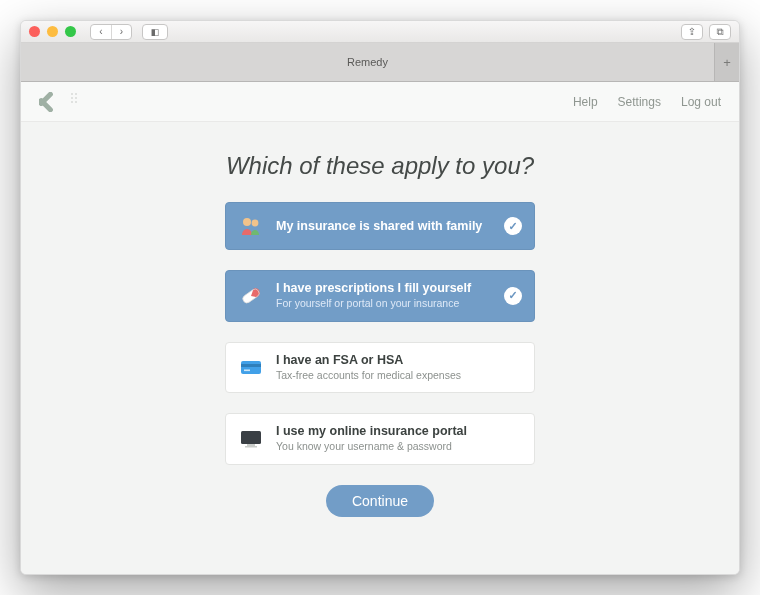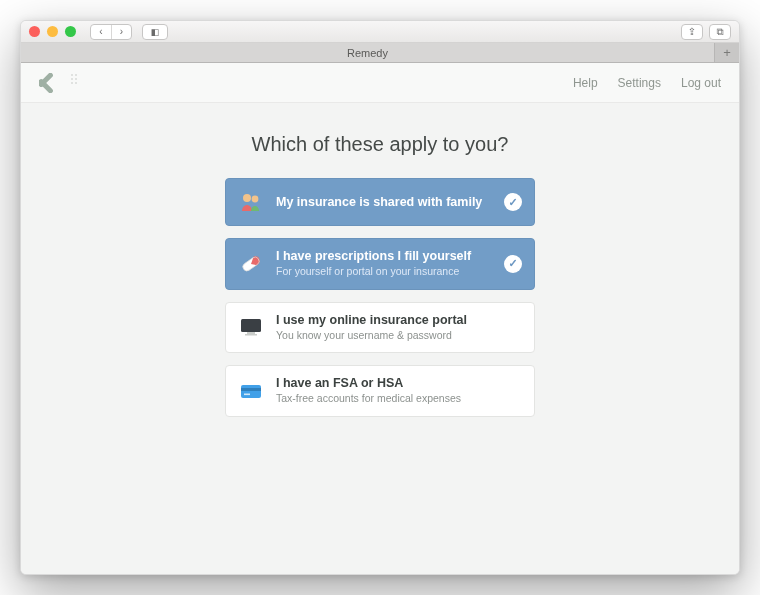--- a/index.html
+++ b/index.html
@@ -55,21 +55,21 @@
     background:#fff; display:flex; align-items:center; justify-content:center;
     font-size:9px; color:#6b6b6b;
   }
   .titlebar-right { margin-left:auto; display:flex; gap:6px; }
   .title-right-icon {
     width:22px; height:16px; border:1px solid #c7c6c5; border-radius:4px;
     background:#fff; display:flex; align-items:center; justify-content:center;
     font-size:10px; color:#6b6b6b;
   }
   .tabbar {
-    height: 20px;
+    height: 39px;
     background:#cfcecd;
     border-bottom:1px solid #b7b6b5;
     display:flex;
     align-items:stretch;
   }
   .tab {
     flex:1;
     background:#d7d6d5;
     display:flex; align-items:center; justify-content:center;
     font-size:11px; color:#5a5a58;
@@ -101,23 +101,23 @@
     font-size:12px; color:#8f9690;
   }
   .app-nav span { cursor:pointer; }
   .content {
     flex:1;
     background:#f3f4f3;
     display:flex; flex-direction:column; align-items:center;
     padding-top: 30px;
   }
   h1 {
-    font-size:20px; font-weight:400; color:#454a48; margin:0 0 22px 0;
-  }
-  .cards { width: 310px; display:flex; flex-direction:column; gap:12px; }
+    font-size:24px; font-weight:400; color:#454a48; margin:0 0 22px 0;font-style:italic;
+  }
+  .cards { width: 310px; display:flex; flex-direction:column; gap:20px; }
   .card {
     display:flex; align-items:center;
     border-radius:4px;
     padding: 10px 12px;
     gap:12px;
     cursor:pointer;
     border:1px solid #e3e4e2;
     background:#ffffff;
   }
   .card.selected {
@@ -234,44 +234,45 @@
         <div class="tcol">
           <div class="title">I have prescriptions I fill yourself</div>
           <div class="sub">For yourself or portal on your insurance</div>
         </div>
         <span class="check">✓</span>
       </div>
 
       <div class="card">
         <span class="icon">
           <svg width="26" height="26" viewBox="0 0 26 26">
+            <rect x="3" y="7" width="20" height="13" rx="2" fill="#41a0e8"></rect>
+            <rect x="3" y="10" width="20" height="3" fill="#2f7fbb"></rect>
+            <rect x="6" y="15.5" width="6" height="1.6" fill="#cfe7f7"></rect>
+          </svg>
+        </span>
+        <div class="tcol">
+          <div class="title">I have an FSA or HSA</div>
+          <div class="sub">Tax-free accounts for medical expenses</div>
+        </div>
+
+      </div>
+
+      <div class="card">
+        <span class="icon">
+          <svg width="26" height="26" viewBox="0 0 26 26">
             <rect x="3" y="5" width="20" height="13" rx="1.5" fill="#3a3f44"></rect>
             <rect x="9" y="18" width="8" height="2" fill="#c9ccc9"></rect>
             <rect x="7" y="20" width="12" height="1.5" fill="#c9ccc9"></rect>
           </svg>
         </span>
         <div class="tcol">
           <div class="title">I use my online insurance portal</div>
           <div class="sub">You know your username &amp; password</div>
         </div>
 
       </div>
 
-      <div class="card">
-        <span class="icon">
-          <svg width="26" height="26" viewBox="0 0 26 26">
-            <rect x="3" y="7" width="20" height="13" rx="2" fill="#41a0e8"></rect>
-            <rect x="3" y="10" width="20" height="3" fill="#2f7fbb"></rect>
-            <rect x="6" y="15.5" width="6" height="1.6" fill="#cfe7f7"></rect>
-          </svg>
-        </span>
-        <div class="tcol">
-          <div class="title">I have an FSA or HSA</div>
-          <div class="sub">Tax-free accounts for medical expenses</div>
-        </div>
-
-      </div>
-
-    </div>
-
+    </div>
+
+    <button class="continue">Continue</button>
   </div>
 
 </div>
 
 </body></html>

